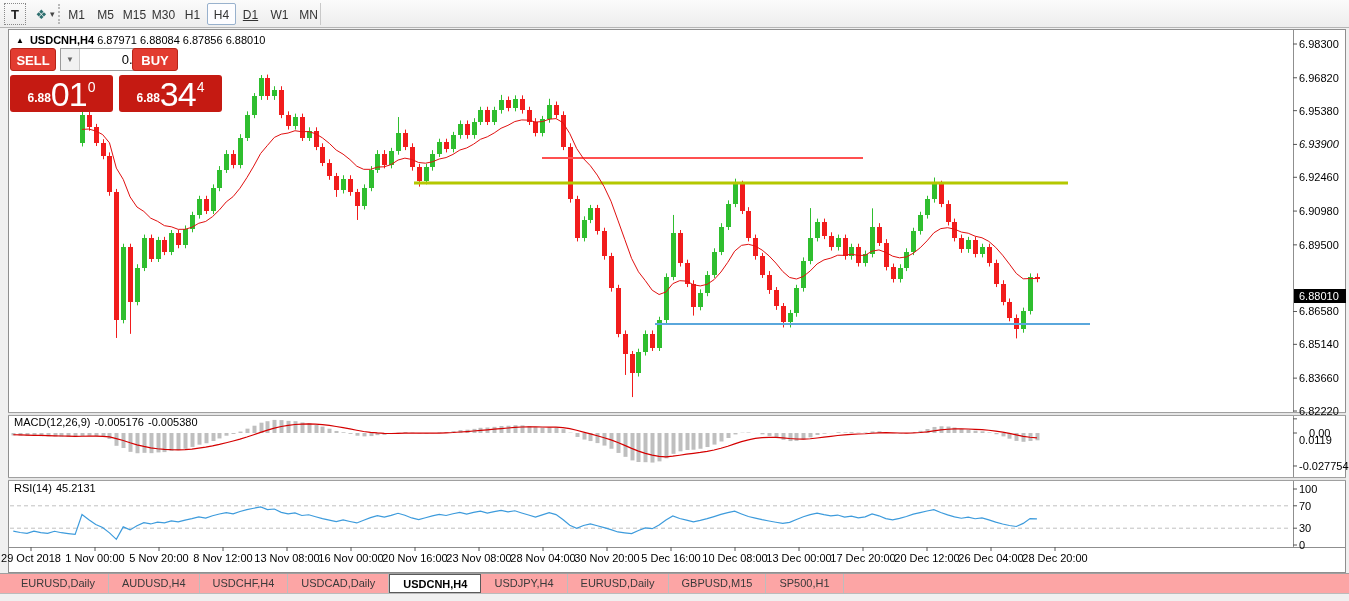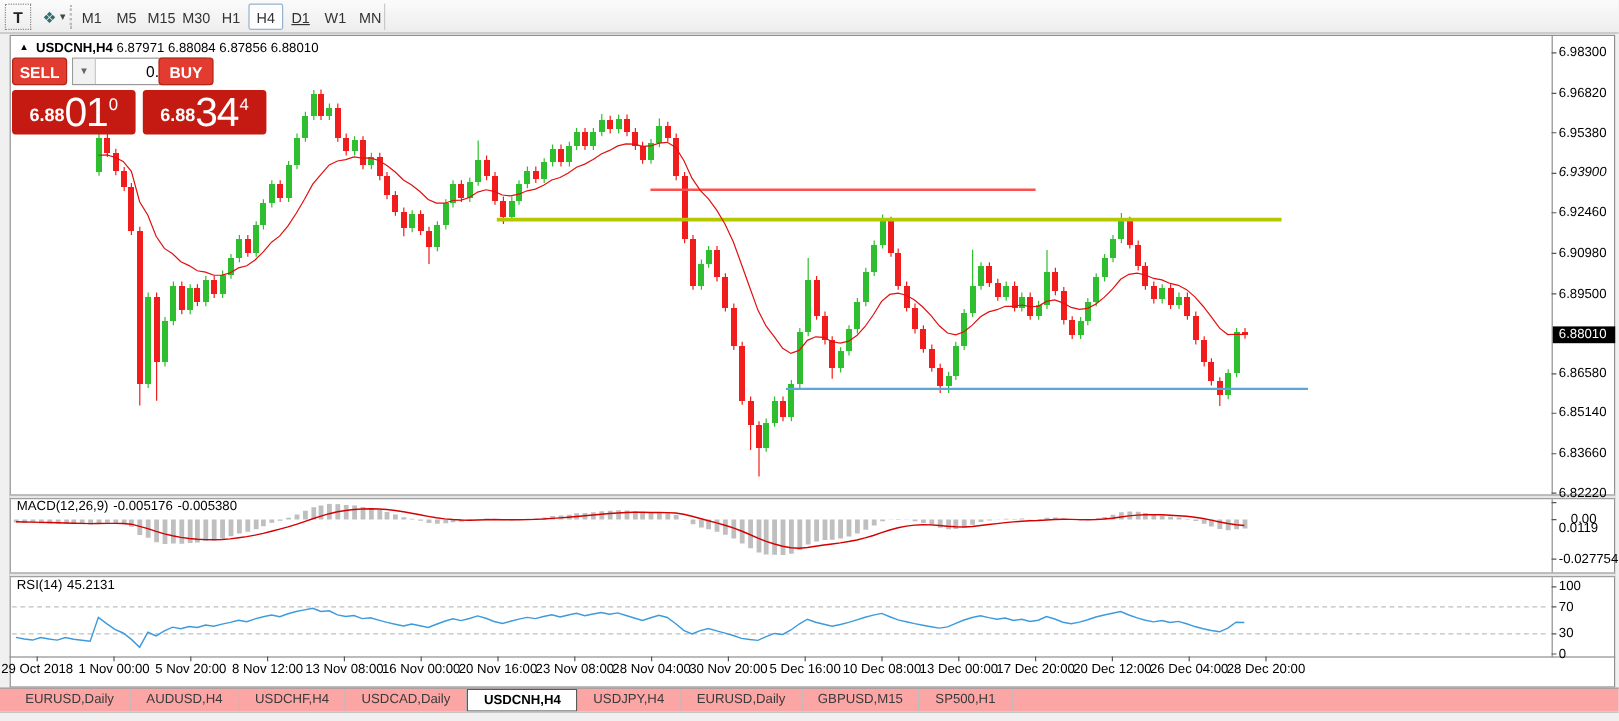--- a/index.html
+++ b/index.html
@@ -56,21 +56,21 @@
   .spin { width:19px; height:21px; background:#f1f1f1; color:#666; font-size:8px;
           text-align:center; line-height:21px; }
   .spin.dn { border-right:1px solid #c9c9c9; }
   .spin.up { border-left:1px solid #c9c9c9; }
   #volval { flex:1; font-size:13px; color:#000; text-align:right; line-height:21px; padding-right:5px; }
   .tp-price { position:absolute; top:27px; width:103px; height:37px; background:#c51a12;
               border-radius:3px; color:#fff; display:flex; align-items:flex-end;
               justify-content:center; padding-bottom:3px; }
   #sellprice { left:0; }
   #buyprice { right:0; }
-  .tp-small { font-size:15px; font-weight:bold; margin-bottom:4px;text-align:center; }
+  .tp-small { font-size:12px; font-weight:bold; margin-bottom:4px;text-align:center; }
   .tp-big { font-size:34px; line-height:30px; letter-spacing:-1px; }
   .tp-sup { font-size:14px; margin-bottom:14px; margin-left:1px; }
 
   
   #tabbar { position:absolute; left:0; top:573px; width:1349px; height:20px;
             background:#fca5a5; border-top:1px solid #9f9f9f; display:flex; align-items:flex-end; padding-left:8px; }
   .tab { height:19px; line-height:18px; font-size:11px; color:#3a3a3a; padding:0 13px;
          border-right:1px solid #bdbdbd; white-space:nowrap; }
   .tab.active { background:#fff; border:1px solid #5a5a5a; color:#000; font-weight:700; }
   #bottomstrip { position:absolute; left:0; top:593px; width:1349px; height:8px;
@@ -648,21 +648,21 @@
       <div class="date-label" style="left: 607px;">30 Nov 20:00</div>
       <div class="date-label" style="left: 671px;">5 Dec 16:00</div>
       <div class="date-label" style="left: 735px;">10 Dec 08:00</div>
       <div class="date-label" style="left: 799px;">13 Dec 00:00</div>
       <div class="date-label" style="left: 863px;">17 Dec 20:00</div>
       <div class="date-label" style="left: 927px;">20 Dec 12:00</div>
       <div class="date-label" style="left: 991px;">26 Dec 04:00</div>
       <div class="date-label" style="left: 1055px;">28 Dec 20:00</div>
     </div>
 
-  <div id="pricemarker" class="price-marker" style="top: 272px;">6.88010</div>
+  <div id="pricemarker" class="price-marker" style="top: 289px;">6.88010</div>
 
   <div id="tabbar">
       <div class="tab">EURUSD,Daily</div>
       <div class="tab">AUDUSD,H4</div>
       <div class="tab">USDCHF,H4</div>
       <div class="tab">USDCAD,Daily</div>
       <div class="tab active">USDCNH,H4</div>
       <div class="tab">USDJPY,H4</div>
       <div class="tab">EURUSD,Daily</div>
       <div class="tab">GBPUSD,M15</div>

